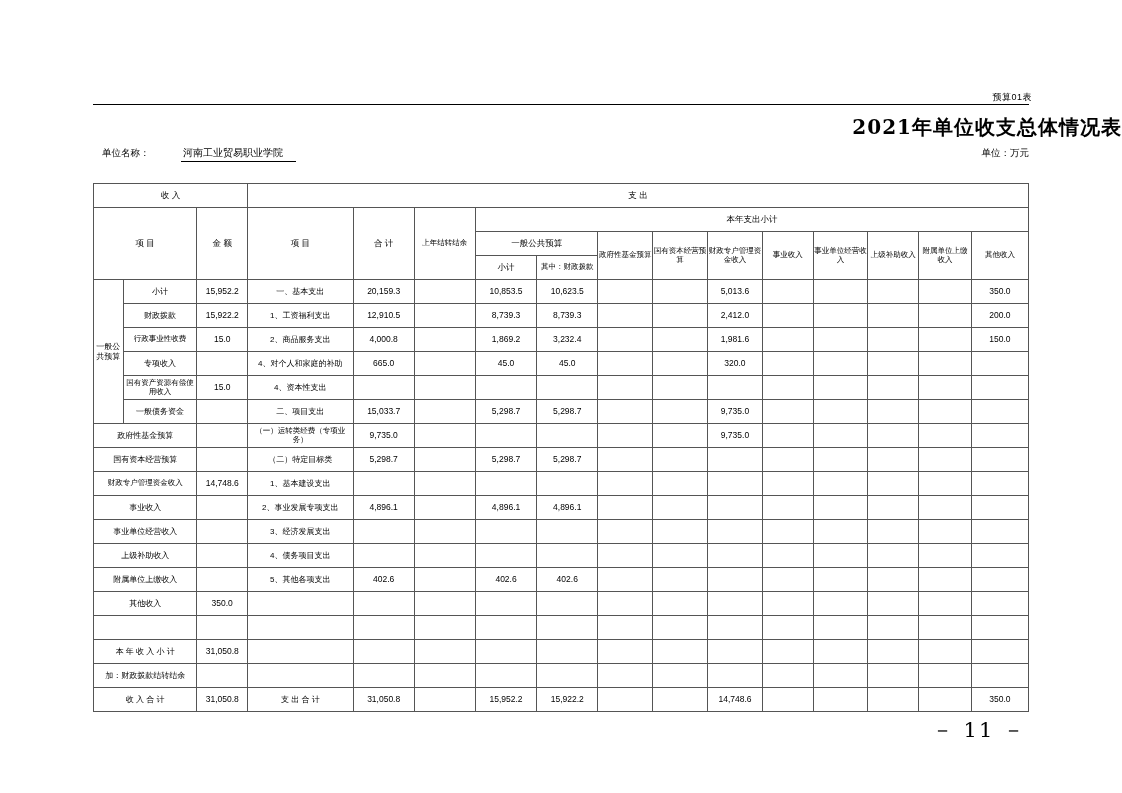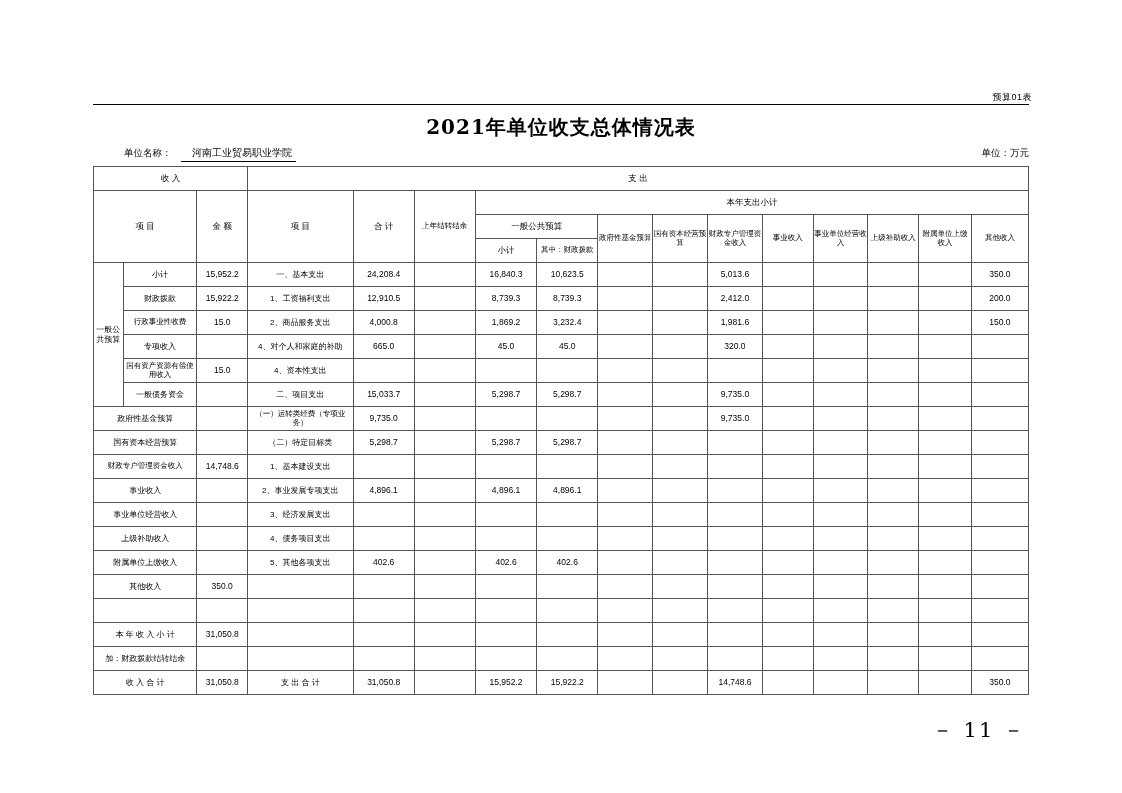--- a/index.html
+++ b/index.html
@@ -33,64 +33,63 @@
     left: 93px;
     top: 104px;
     width: 936px;
     height: 1px;
     background: #000;
   }
   .title {
     position: absolute;
     left: 0; right: 0;
     top: 114px;
-    text-align: center;
+    text-align: right;
     font-family: "DejaVu Serif", serif;
     font-weight: bold;
     font-size: 20px;
     letter-spacing: 1px;
   }
   .meta-row {
     position: absolute;
     left: 93px;
     top: 146px;
     width: 936px;
     height: 16px;
     font-size: 9.5px;
   }
   .meta-unitname-label {
     position: absolute;
-    left: 31px;
+    left: 9px;
     top: 1px;
   }
   .meta-unitname-value {
     position: absolute;
     left: 90px;
     top: 0px;
     font-size: 10px;
-    margin-left: 9px;
   }
   .meta-unitname-underline {
     position: absolute;
     left: 88px;
     top: 15px;
     width: 115px;
     height: 1px;
     background: #000;
   }
   .meta-unit {
     position: absolute;
     right: 0;
     top: 1px;
   }
 
   table.main {
     position: absolute;
     left: 93px;
-    top: 166px;
+    top: 183px;
     width: 936px;
     border-collapse: collapse;
     table-layout: fixed;
     font-size: 8px;
   }
   table.main td, table.main th {
     border: 1px solid #555;
     padding: 0;
     height: 23px;
     text-align: center;
@@ -193,23 +192,23 @@
       <tr>
         <td class="hdr">小计</td>
         <td class="hdr small">其中：财政拨款</td>
       </tr>
 
       <tr>
         <td class="vert" rowspan="6">一般公共预算</td>
         <td class="ctr">小计</td>
         <td class="num">15,952.2</td>
         <td class="lft">一、基本支出</td>
-        <td class="num">24,208.4</td>
-        <td class="num"></td>
-        <td class="num">16,840.3</td>
+        <td class="num">20,159.3</td>
+        <td class="num"></td>
+        <td class="num">10,853.5</td>
         <td class="num">10,623.5</td>
         <td class="num"></td>
         <td class="num"></td>
         <td class="num">5,013.6</td>
         <td class="num"></td>
         <td class="num"></td>
         <td class="num"></td>
         <td class="num"></td>
         <td class="num">350.0</td>
       </tr>

